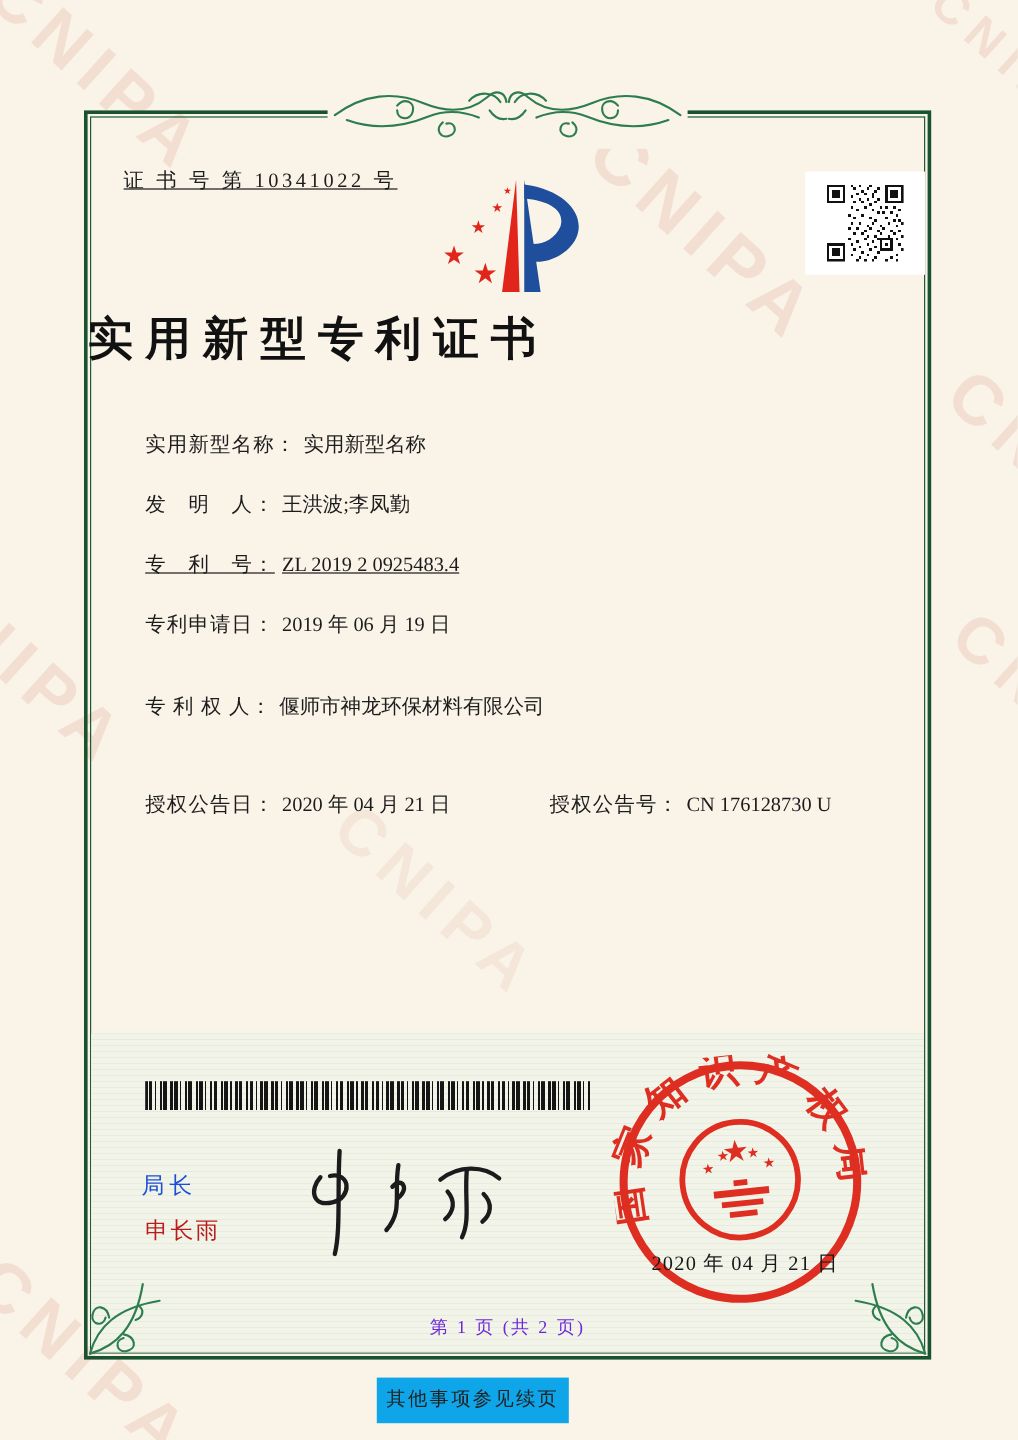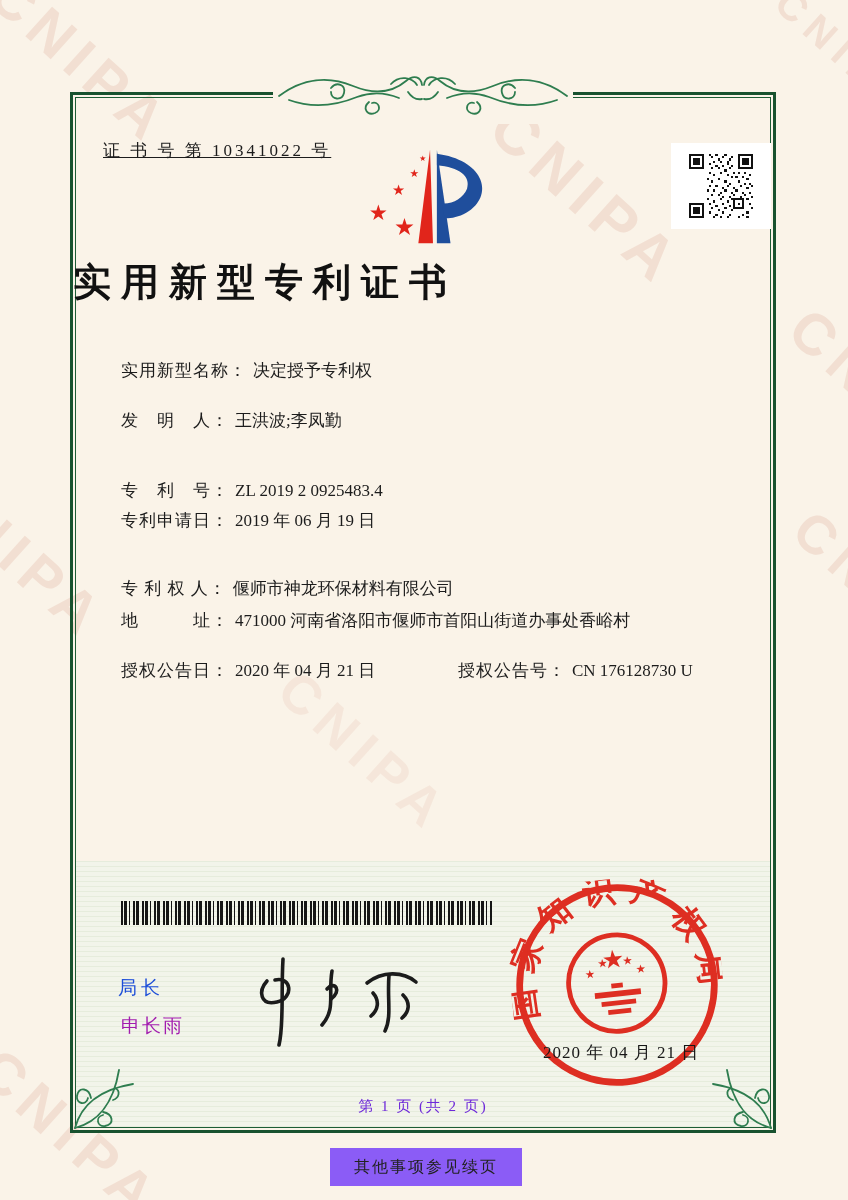--- a/index.html
+++ b/index.html
@@ -58,34 +58,34 @@
   }
   .body-text p{margin:0;text-indent:2em;}
   
   .barcode{
     position:absolute;left:48px;top:806px;width:372px;height:24px;
     background:repeating-linear-gradient(90deg,#151515 0 2px,rgba(0,0,0,0) 2px 3px,#151515 3px 6px,rgba(0,0,0,0) 6px 8px,#151515 8px 9px,rgba(0,0,0,0) 9px 12px,#151515 12px 14px,rgba(0,0,0,0) 14px 15px,#151515 15px 18px,rgba(0,0,0,0) 18px 21px);
   }
   .sig-title{position:absolute;left:45px;top:880px;font-size:19px;letter-spacing:4px;
              font-family:"Liberation Sans","DejaVu Sans",sans-serif;color:#1d4ed8;}
   .sig-name{position:absolute;left:48px;top:918px;font-size:19px;letter-spacing:2px;
-            font-family:"Liberation Sans","DejaVu Sans",sans-serif;color:#a21caf;}
+            font-family:"Liberation Sans","DejaVu Sans",sans-serif;color:#b91c1c;}
   .sig-script{position:absolute;left:158px;top:852px;width:224px;height:108px;}
   .seal{position:absolute;left:438px;top:784px;width:212px;height:212px;
         transform:rotate(-6deg);opacity:.95;}
   .seal-date{
     position:absolute;left:448px;top:946px;width:200px;text-align:center;
     font-size:17px;letter-spacing:1px;color:#171717;z-index:3;
   }
   .page-num{position:absolute;left:0;top:1002px;width:100%;text-align:center;
             font-size:15px;letter-spacing:2px;color:#6d28d9;}
   
   .note-box{
-    position:absolute;left:330px;top:1148px;width:192px;height:38px;z-index:2;
-    background:#8b5cf6;text-align:center;line-height:38px;font-size:16px;
+    position:absolute;left:314px;top:1148px;width:160px;height:38px;z-index:2;
+    background:#0ea5e9;text-align:center;line-height:38px;font-size:16px;
     letter-spacing:2px;color:#222;
   }
   .green-stroke{stroke:#2e7d4f;fill:none;stroke-linecap:round;}
 </style>
 </head>
 <body>
 
 <div class="wm" style="left:-30px;top:25px;font-size:58px;">CNIPA</div>
 <div class="wm" style="left:470px;top:160px;font-size:62px;">CNIPA</div>
 <div class="wm" style="left:760px;top:30px;font-size:40px;">CNIPA</div>
@@ -169,36 +169,33 @@
           <rect x="2" y="24" width="3" height="3"></rect>
         <rect x="21" y="21" width="3" height="3" fill="#ffffff"></rect>
           <rect x="22" y="22" width="1" height="1"></rect>
       </g>
     </svg>
   </div>
 
   <div class="title">实用新型专利证书</div>
 
   <div class="field-row" style="top:264px;">
-    <span class="lbl">实用新型名称：</span><span class="val">决定授予专利权</span>
+    <span class="lbl">实用新型名称：</span><span class="val">实用新型名称</span>
   </div>
   <div class="field-row" style="top:314px;">
     <span class="lbl">发　明　人：</span><span class="val">王洪波;李凤勤</span>
   </div>
-  <div class="field-row" style="top:384px;">
+  <div class="field-row" style="top:364px;text-decoration:underline;">
     <span class="lbl">专　利　号：</span><span class="val">ZL 2019 2 0925483.4</span>
   </div>
   <div class="field-row" style="top:414px;">
     <span class="lbl">专利申请日：</span><span class="val">2019 年 06 月 19 日</span>
   </div>
   <div class="field-row" style="top:482px;">
     <span class="lbl">专 利 权 人：</span><span class="val">偃师市神龙环保材料有限公司</span>
-  </div>
-  <div class="field-row" style="top:514px;">
-    <span class="lbl">地　　　址：</span><span class="val">471000 河南省洛阳市偃师市首阳山街道办事处香峪村</span>
   </div>
   <div class="field-row" style="top:564px;width:620px;">
     <span class="lbl">授权公告日：</span><span class="val">2020 年 04 月 21 日</span>
     <span class="second-field">
       <span class="lbl">授权公告号：</span><span class="val">CN 176128730 U</span>
     </span>
   </div>
 
 
   <div class="barcode"></div>

